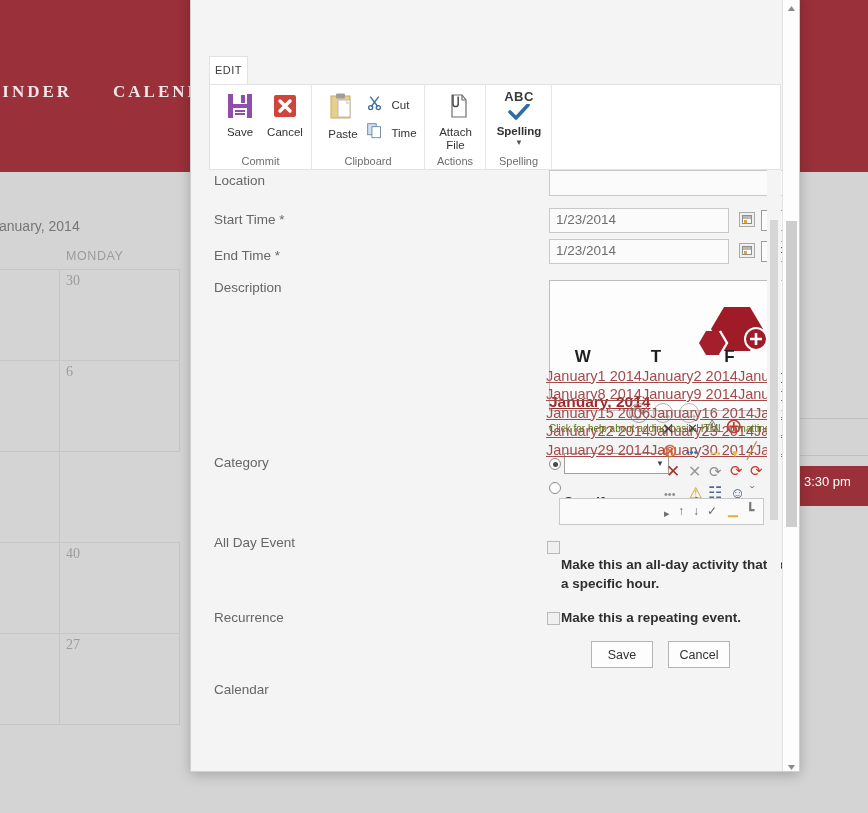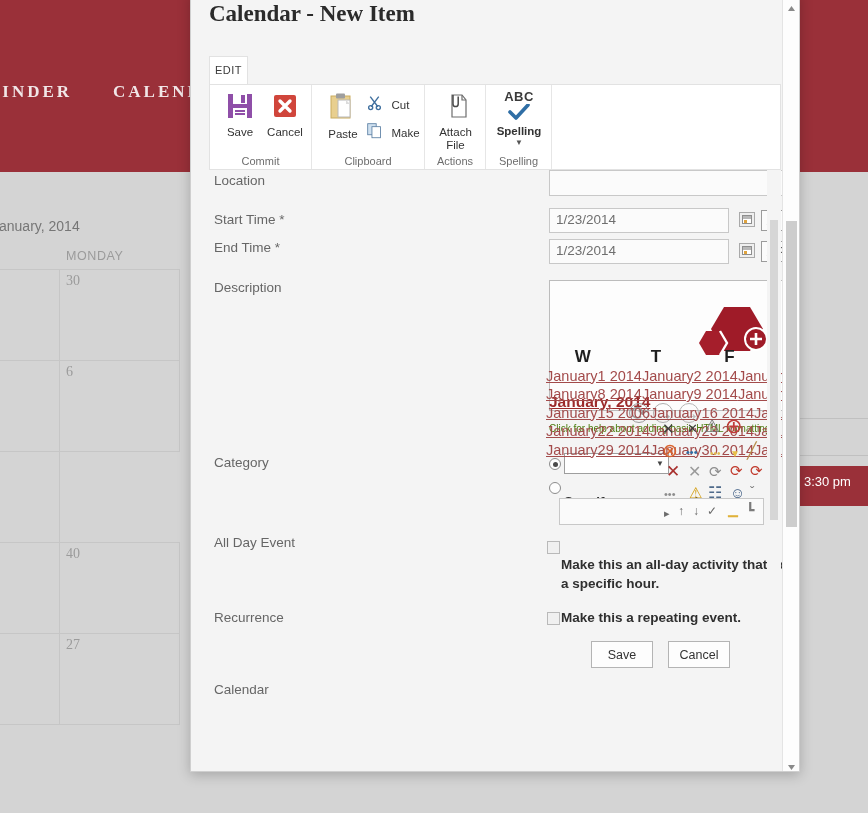--- a/index.html
+++ b/index.html
@@ -233,21 +233,20 @@
     </div>
   </div>
 
   <div id="bg-line2"></div>
   <div id="bg-line1"></div>
   <div id="bg-event">- 3:30 pm</div>
 </div>
 
 <div id="dlg">
 
-  <div id="dlg-title">Calendar - New Item</div>
 
   <div id="tabstrip">
     <div id="tab-edit">EDIT</div>
   </div>
 
   <div id="ribbon">
 
     <div class="grp" style="left:0; width:102px;">
       <div class="btn" style="left:8px; top:6px; width:44px;">
         <span class="ico">
@@ -296,21 +295,21 @@
         </span>
         <span class="btn-cap" style="display:inline-block; vertical-align:middle; margin-left:4px;">Cut</span>
       </div>
       <div class="btn" style="left:54px; top:37px; width:58px; text-align:left;">
         <span class="ico" style="display:inline-block; vertical-align:middle; margin:0;">
           <svg width="17" height="17" viewBox="0 0 20 20">
             <rect x="2" y="2" width="10" height="13" fill="#cfe0ef" stroke="#5b7fa3"></rect>
             <rect x="7" y="5.5" width="10" height="13" fill="#ffffff" stroke="#5b7fa3"></rect>
           </svg>
         </span>
-        <span class="btn-cap" style="display:inline-block; vertical-align:middle; margin-left:4px;">Make</span>
+        <span class="btn-cap" style="display:inline-block; vertical-align:middle; margin-left:4px;">Time</span>
       </div>
       <div class="grp-label">Clipboard</div>
     </div>
 
     <div class="grp" style="left:215px; width:61px;">
       <div class="btn" style="left:2px; top:6px; width:57px;">
         <span class="ico">
           <svg width="30" height="30" viewBox="0 0 30 30">
             <path d="M11 4 H21 L25 9 V26 H11 Z" fill="#ffffff" stroke="#6d6d6d" stroke-width="1.2"></path>
             <path d="M21 4 V9 H25" fill="none" stroke="#6d6d6d" stroke-width="1.2"></path>
@@ -349,21 +348,21 @@
     </div>
     <div class="tin" style="left:340px; top:38px; width:180px; height:25px;">1/23/2014</div>
     <div class="calico" style="left:530px; top:42px;">
         <i></i>
       </div>
     <div class="ddl" style="left:552px; top:40px; width:66px;">
       <span class="cv">12 PM</span>
 
     </div>
 
-    <div class="lbl" style="top:70px;">
+    <div class="lbl" style="top:78px;">
       <span>End Time</span>
       <span class="req">*</span>
     </div>
     <div class="tin" style="left:340px; top:69px; width:180px; height:25px;">1/23/2014</div>
     <div class="calico" style="left:530px; top:73px;">
         <i></i>
       </div>
     <div class="ddl" style="left:552px; top:71px; width:66px;">
       <span class="cv">1 PM</span>
 

